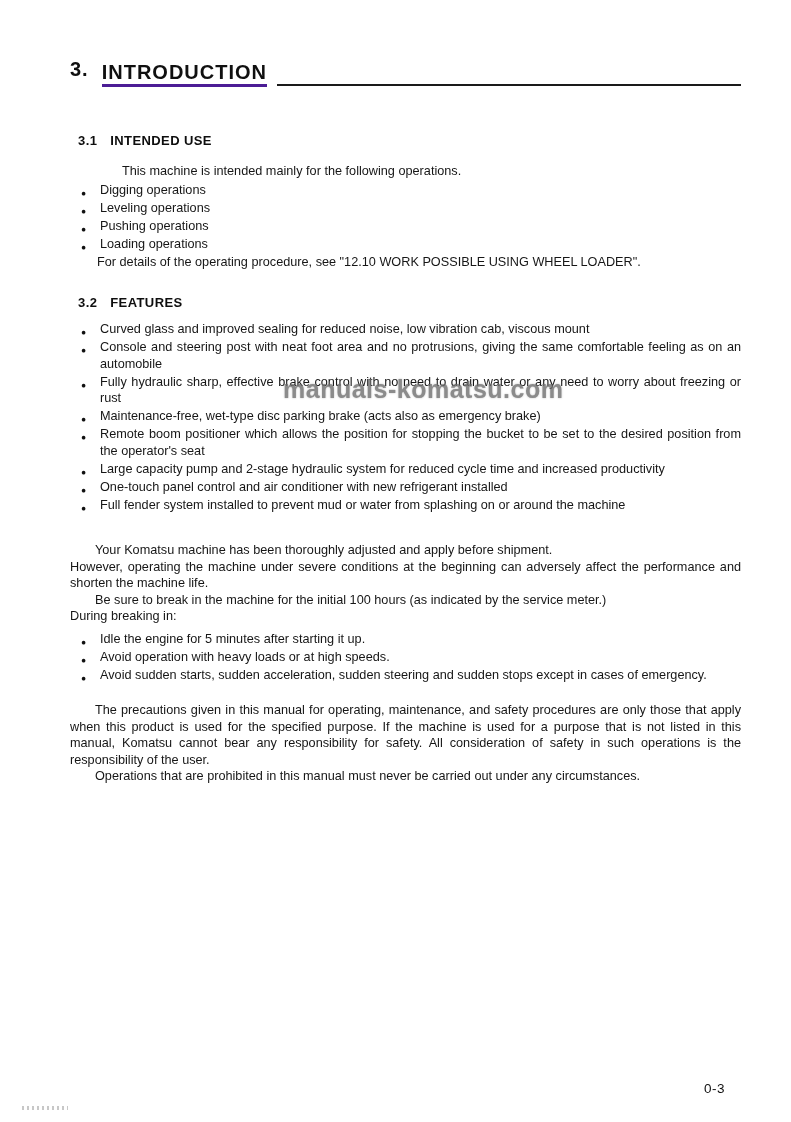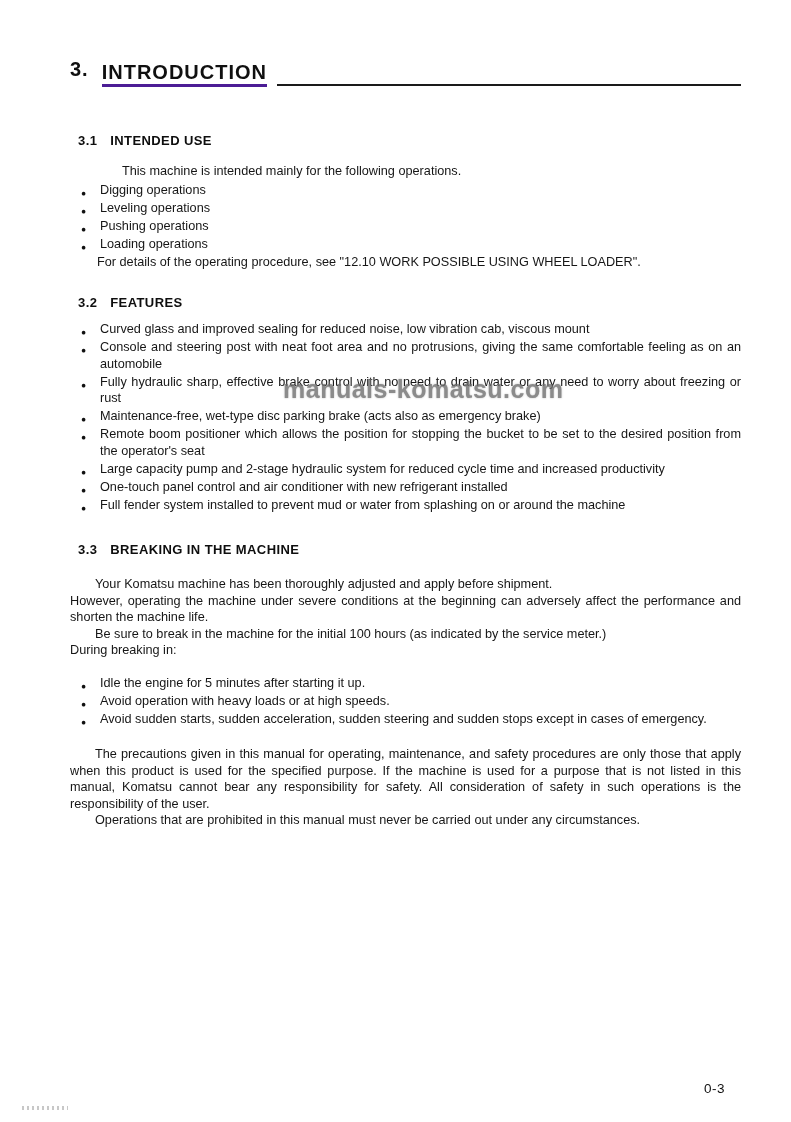--- a/index.html
+++ b/index.html
@@ -80,21 +80,21 @@
     color:#111;
   }
 
   .sec { margin-top:0; }
   #sec1 { margin-top:46px; }
   #sec1 .intro { margin-top:15px; }
   #sec2 { margin-top:25px; }
   #sec2 ul.bullets { margin-top:11px; }
   #sec3 { margin-top:29px; }
   #sec3 .paras { margin-top:19px; }
-  #sec3 ul.bullets { margin-top:16px; margin-bottom:2px; }
+  #sec3 ul.bullets { margin-top:6px; margin-bottom:2px; }
   #sec3 .closing { margin-top:19px; }
 
   
   .watermark {
     position:absolute;
     left:283px; top:375px;
     font-size:25px;
     font-weight:bold;
     color:#6f6f6f;
     opacity:0.8;
@@ -162,24 +162,20 @@
         <li>Fully hydraulic sharp, effective brake control with no need to drain water or any need to worry about freezing or rust</li>
         <li>Maintenance-free, wet-type disc parking brake (acts also as emergency brake)</li>
         <li>Remote boom positioner which allows the position for stopping the bucket to be set to the desired position from the operator's seat</li>
         <li>Large capacity pump and 2-stage hydraulic system for reduced cycle time and increased productivity</li>
         <li>One-touch panel control and air conditioner with new refrigerant installed</li>
         <li>Full fender system installed to prevent mud or water from splashing on or around the machine</li>
       </ul>
     </div>
 
     <div class="sec" id="sec3">
-      <div class="sec-heading">
-        <span class="sec-num">3.3</span>
-        <span>BREAKING IN THE MACHINE</span>
-      </div>
       <div class="paras body-text">
         <p class="para indent1">Your Komatsu machine has been thoroughly adjusted and apply before shipment.</p>
         <p class="para">However, operating the machine under severe conditions at the beginning can adversely affect the performance and shorten the machine life.</p>
         <p class="para indent1">Be sure to break in the machine for the initial 100 hours (as indicated by the service meter.)</p>
         <p class="para">During breaking in:</p>
       </div>
       <ul class="bullets body-text">
         <li>Idle the engine for 5 minutes after starting it up.</li>
         <li>Avoid operation with heavy loads or at high speeds.</li>
         <li>Avoid sudden starts, sudden acceleration, sudden steering and sudden stops except in cases of emergency.</li>

